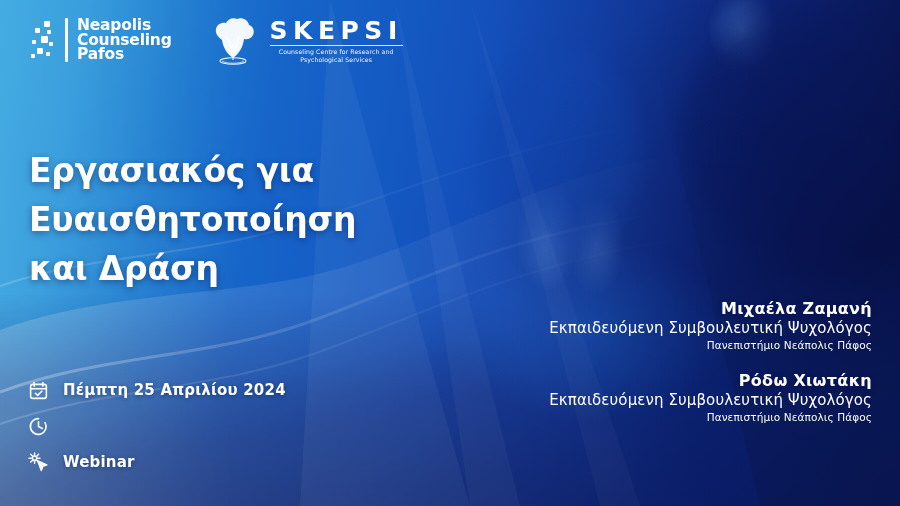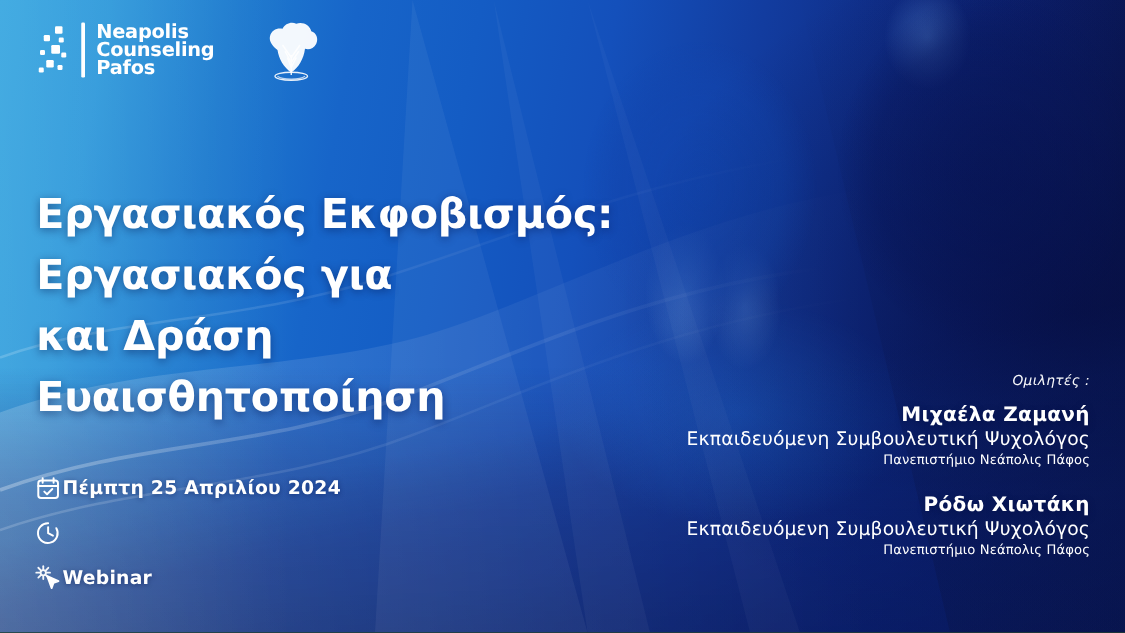--- a/index.html
+++ b/index.html
@@ -168,20 +168,21 @@
   
   .info {
     position: absolute;
     left: 26px;
     top: 372px;
   }
   .info-row {
     display: flex;
     align-items: center;
     height: 36px;
+    gap: 13px;
     text-align: right;
   }
   .info-icon {
     width: 24px;
     height: 24px;
     display: flex;
     align-items: center;
     justify-content: center;
     flex: 0 0 24px;
   }
@@ -299,29 +300,36 @@
             <path d="M27 32 L20 22"></path>
             <path d="M27 32 L34 22"></path>
             <path d="M27 36 L22 27"></path>
             <path d="M27 36 L33 27"></path>
             <path d="M27 40 L24 32"></path>
             <path d="M27 40 L31 32"></path>
           </g>
           <ellipse cx="27" cy="47" rx="13" ry="3.2" fill="none" stroke="#ffffff" stroke-width="1.1" opacity=".9"></ellipse>
           <path d="M16 47 C20 50 34 50 38 47" fill="none" stroke="#ffffff" stroke-width="1" opacity=".7"></path>
         </svg>
+        <div class="skepsi-right">
+          <div class="skepsi-name">SKEPSI</div>
+          <div class="skepsi-rule"></div>
+          <div class="skepsi-sub">
+            <span>Counseling Centre for Research and</span>
+            <span>Psychological Services</span>
+          </div>
+        </div>
       </div>
     </div>
 
 
     <div class="title">
-      <span>Εργασιακός Εκφοβισμός:</span>
       <span>Εργασιακός για</span>
+      <span>Ευαισθητοποίηση</span>
       <span>και Δράση</span>
-      <span>Ευαισθητοποίηση</span>
     </div>
 
     <div class="info">
 
       <div class="info-row">
         <span class="info-icon">
           <svg width="21" height="21" viewBox="0 0 24 24" fill="none" stroke="#ffffff" stroke-width="1.8" stroke-linecap="round" stroke-linejoin="round">
             <rect x="3" y="5" width="18" height="16" rx="2.5"></rect>
             <path d="M7 3 L7 7 M17 3 L17 7 M3 10 L21 10"></path>
             <path d="M8.5 15.2 L11 17.6 L15.8 12.8"></path>
@@ -354,21 +362,20 @@
               <circle cx="8.3" cy="7.8" r="2.3"></circle>
             </g>
             <path d="M11.8 10.8 L21.6 15.1 L17.3 16.6 L15.6 21.3 Z" fill="#ffffff" stroke="#ffffff"></path>
           </svg>
         </span>
         <span class="info-label">Webinar</span>
       </div>
     </div>
 
     <div class="speakers">
-      <div class="speakers-label">Ομιλητές :</div>
 
       <div class="speaker">
         <div class="speaker-name">Μιχαέλα Ζαμανή</div>
         <div class="speaker-role">Εκπαιδευόμενη Συμβουλευτική Ψυχολόγος</div>
         <div class="speaker-org">Πανεπιστήμιο Νεάπολις Πάφος</div>
       </div>
 
       <div class="speaker">
         <div class="speaker-name">Ρόδω  Χιωτάκη</div>
         <div class="speaker-role">Εκπαιδευόμενη Συμβουλευτική Ψυχολόγος</div>

